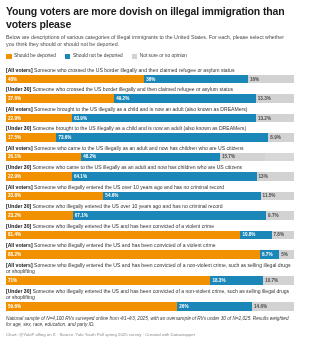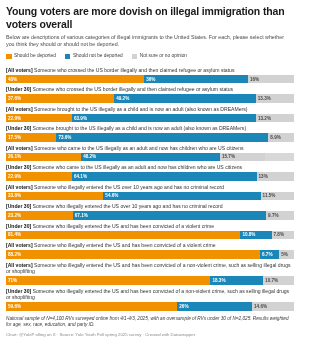--- a/index.html
+++ b/index.html
@@ -111,21 +111,21 @@
     line-height: 5.6px;
     color: #8a8a8a;
     margin: 0;
   }
 </style>
 </head>
 <body>
 
 <div class="page">
 
-  <h1 class="title">Young voters are more dovish on illegal immigration than voters overall</h1>
+  <h1 class="title">Young voters are more dovish on illegal immigration than voters please</h1>
 
   <p class="subtitle">Below are descriptions of various categories of illegal immigrants to the United States. For each, please select whether you think they should or should not be deported.</p>
 
   <div class="legend" id="legend">
       <div class="legend-item">
         <span class="legend-swatch" style="background: rgb(242, 145, 0);"></span>
         <span class="legend-label">Should be deported</span>
       </div>
       <div class="legend-item">
         <span class="legend-swatch" style="background: rgb(27, 135, 184);"></span>

